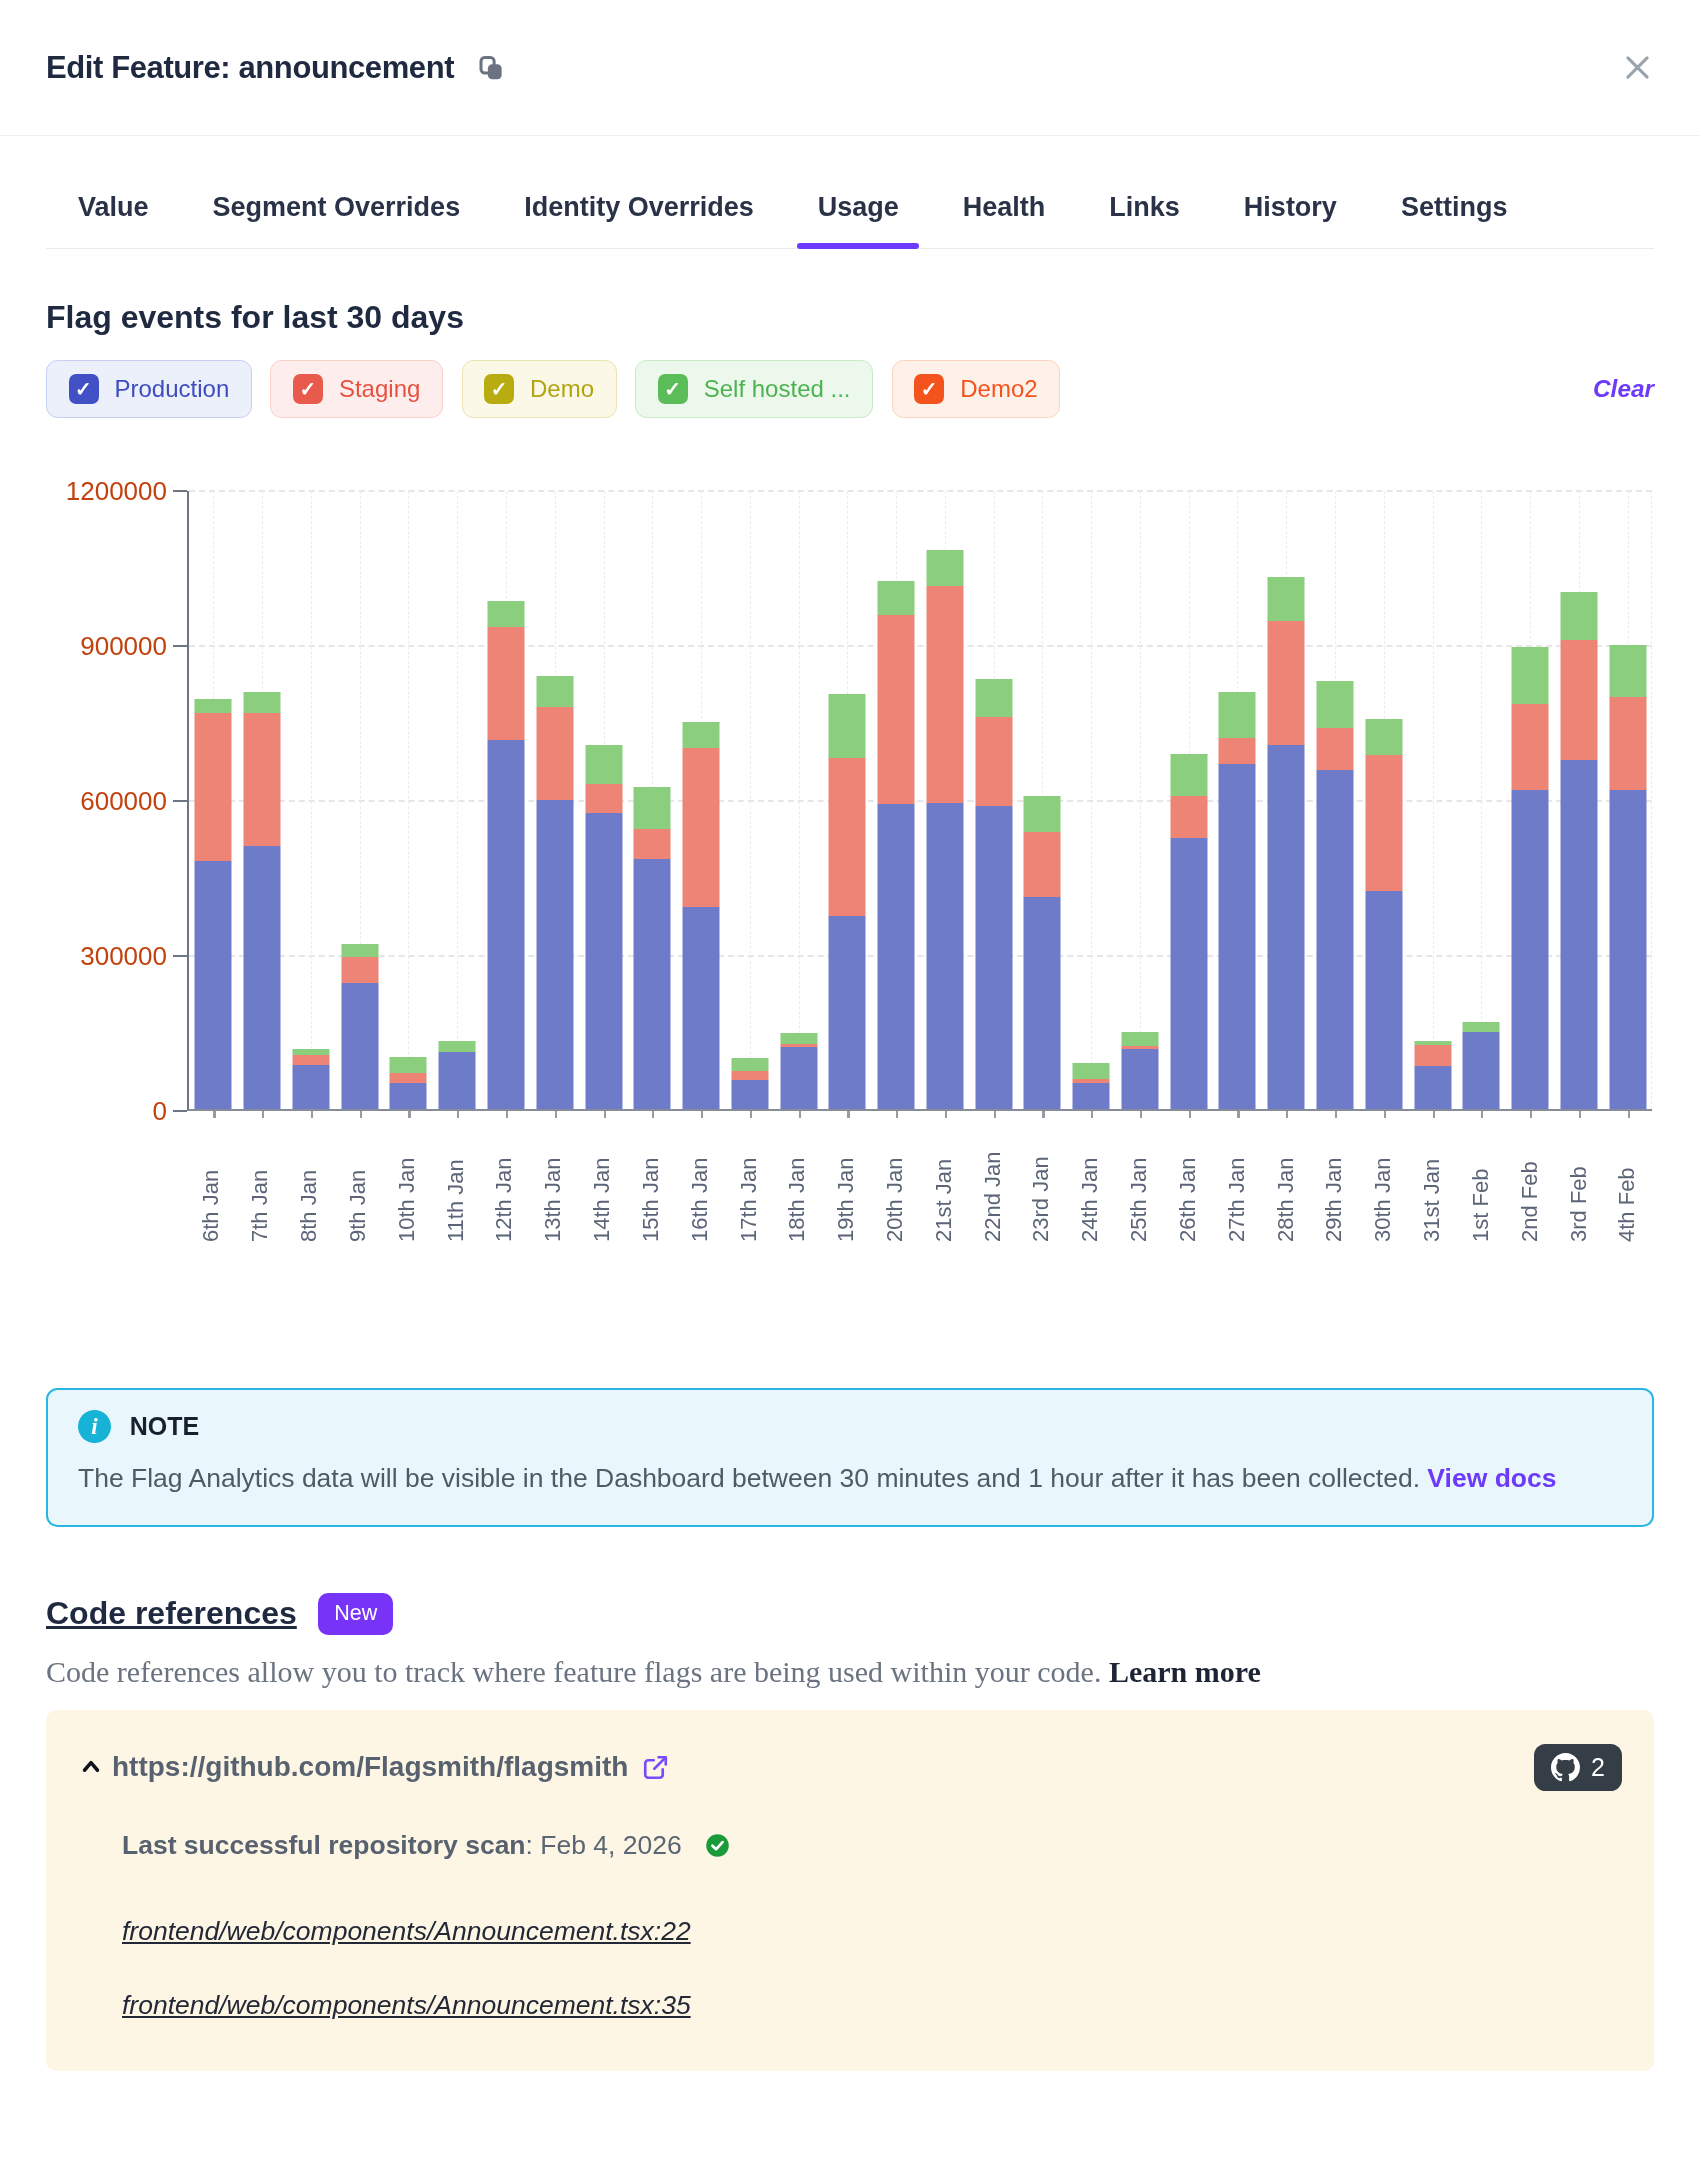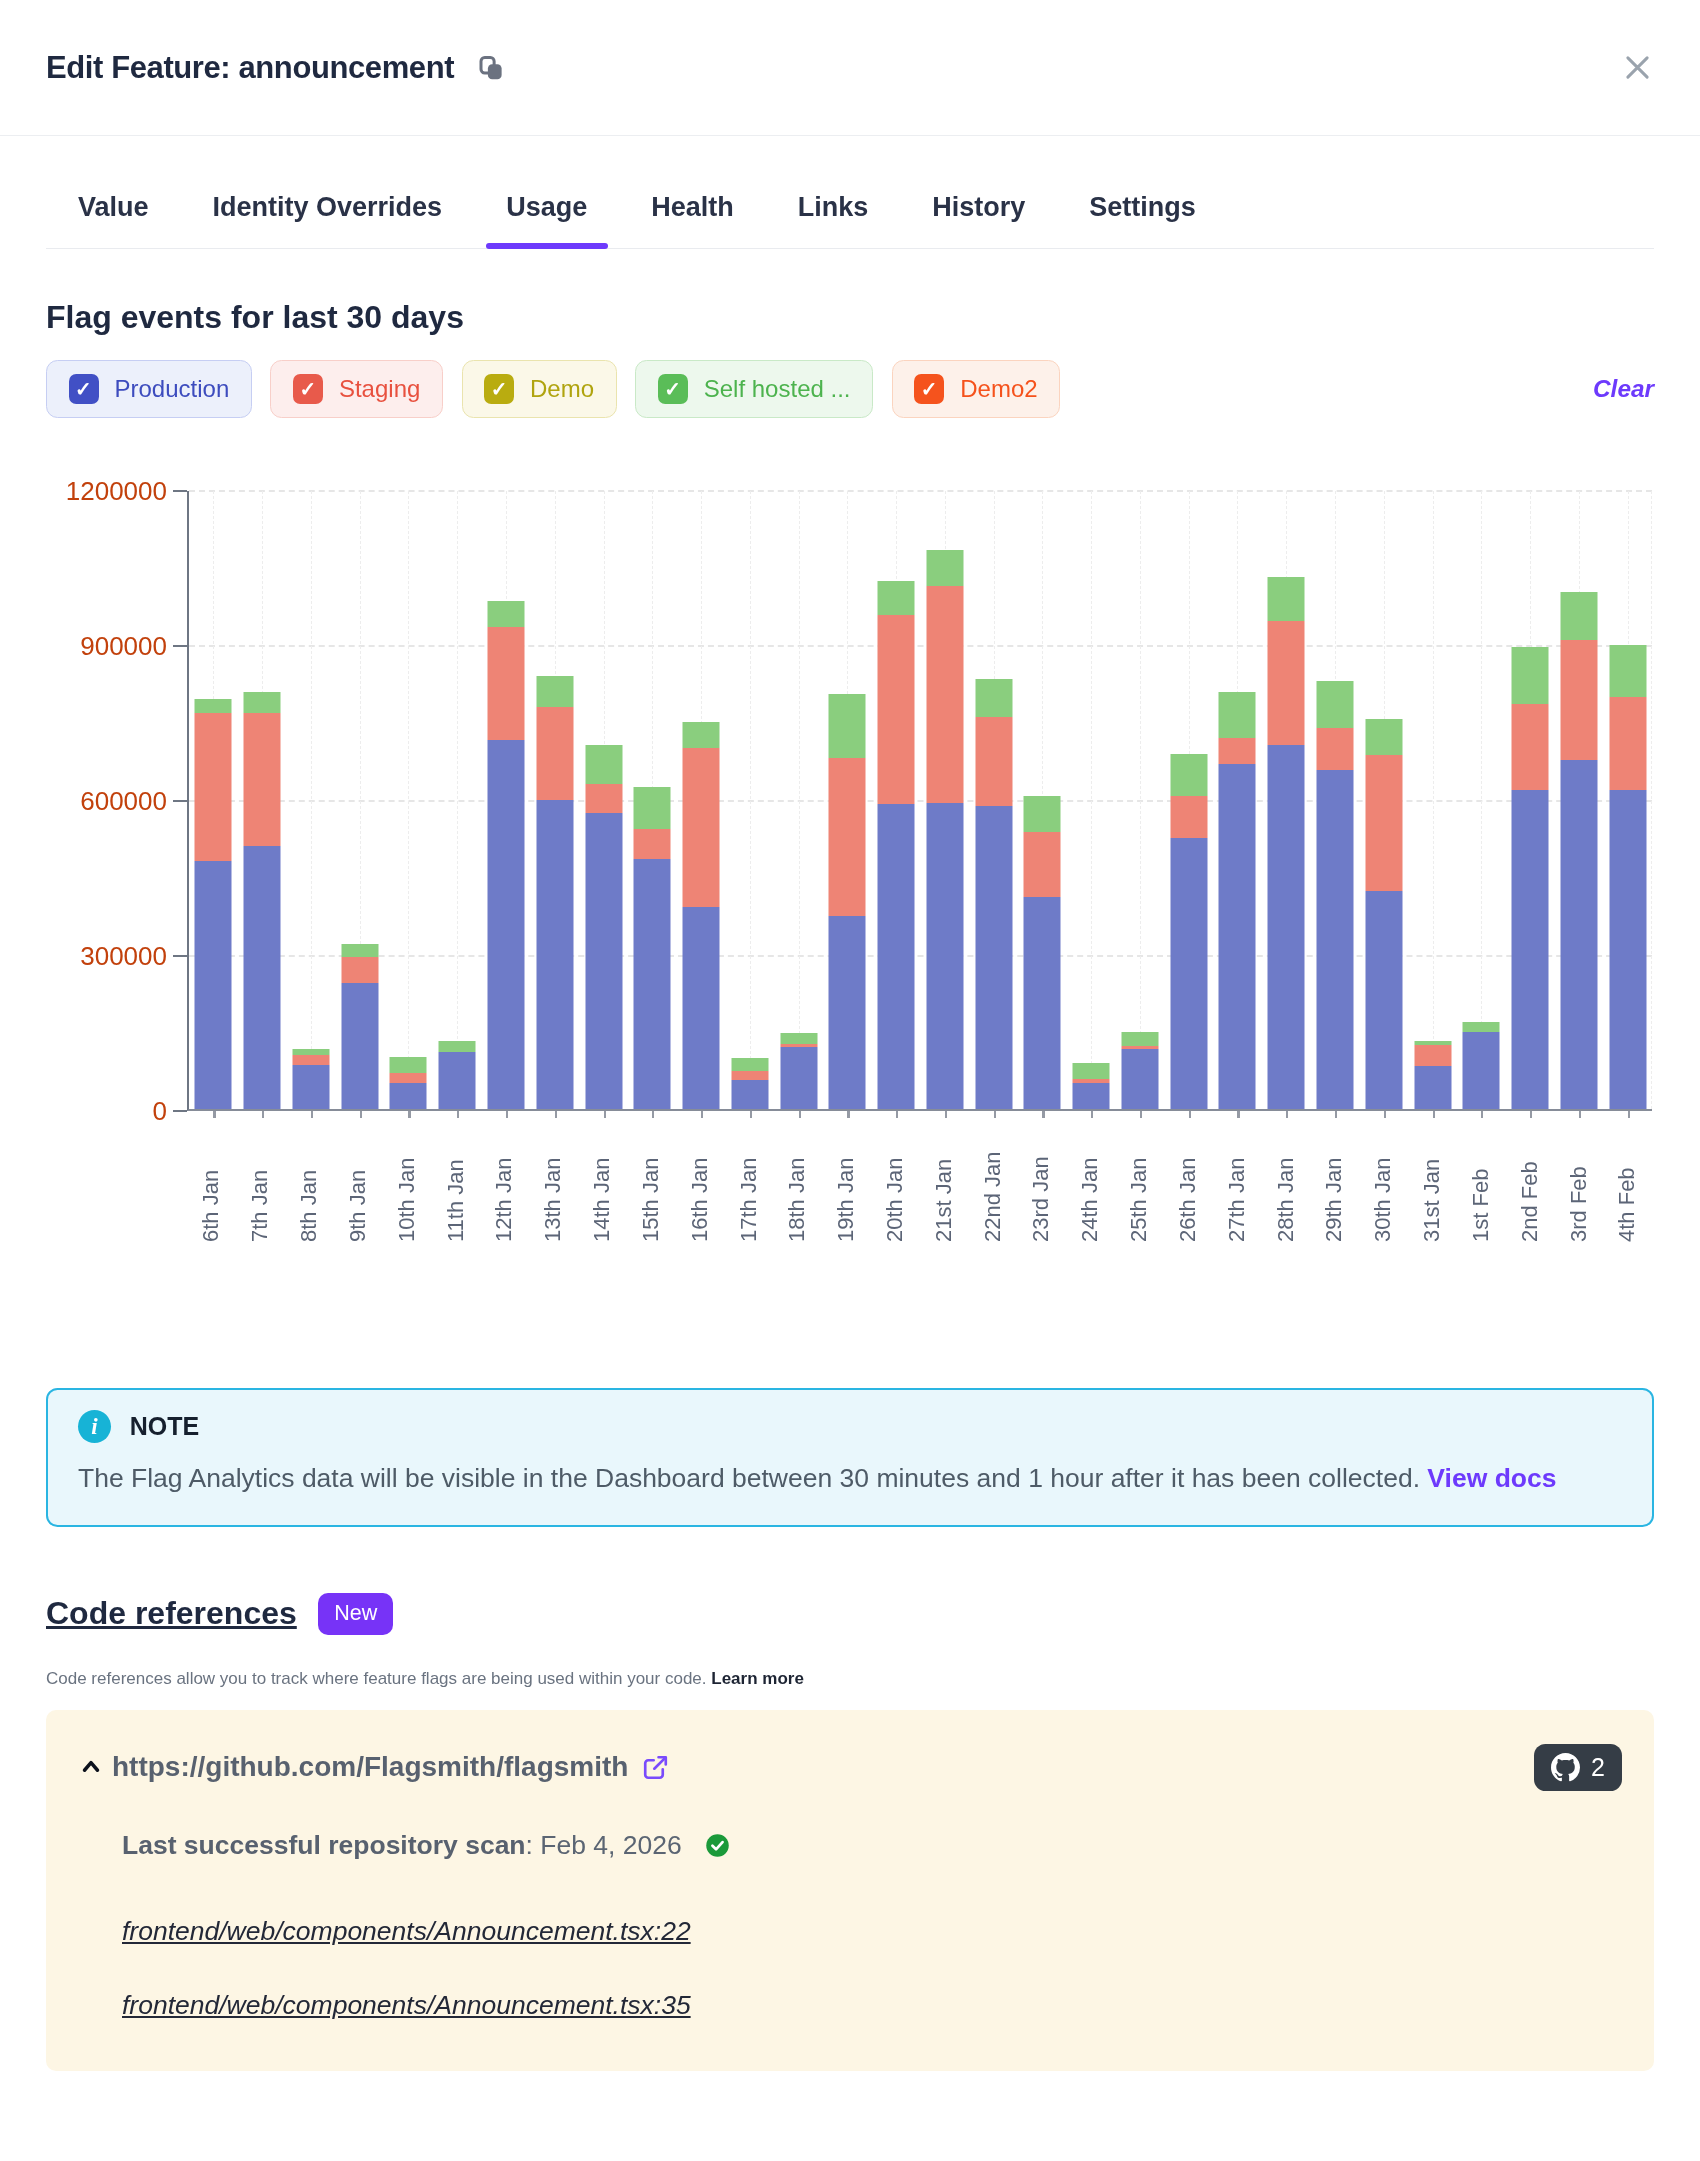--- a/index.html
+++ b/index.html
@@ -48,21 +48,21 @@
   .note-head { display:flex; align-items:center; gap:18.7px; }
   .note-title { font-size:25px; font-weight:700; color:#16202e; }
   .info-icon { width:33px; height:33px; border-radius:50%; background:#17b3d6; color:#fff; display:flex; align-items:center;
                justify-content:center; font-family:"Liberation Serif", serif; font-style:italic; font-weight:700; font-size:23px; }
   .note-body { margin-top:14.3px; font-size:26.5px; line-height:1.62; color:#4e5b67; }
   .note-body a, .purple-link { color:#6d3afc; text-decoration:none; cursor:pointer;font-weight:bold; }
   
   .cr-head { margin:66px 46px 0; display:flex; align-items:center; gap:21.5px; }
   .cr-title { font-size:32px; font-weight:700; color:#1f2940;text-decoration:underline; }
   .new-badge { background:#7733f7; color:#fff; font-size:21.5px; padding:8.6px 16px; border-radius:10px; }
-  .cr-desc { margin:34px 46px 0; font-size:17px; color:#6a7380; }
+  .cr-desc { margin:20px 46px 0; font-size:30px; color:#6a7380;font-family:Liberation Serif, serif; }
   .learn-more { color:#1d2433; font-weight:700; cursor:pointer; }
   .repo-panel { margin:21.5px 46px 0; background:#fdf6e4; border-radius:10px; padding:34px 32px 50px; }
   .repo-row { display:flex; align-items:center; gap:8px; }
   .chev-btn { background:none; border:none; cursor:pointer; display:flex; }
   .repo-url { font-size:28px; font-weight:700; color:#58616f; text-decoration:none; cursor:pointer; }
   .ext-btn { background:none; border:none; cursor:pointer; display:flex; margin-left:4.3px; }
   .gh-badge { margin-left:auto; background:#353d46; color:#fff; border-radius:11.5px; padding:8.6px 17px;
               display:flex; align-items:center; gap:11.5px; cursor:pointer; }
   .gh-badge .cnt { font-size:25px; }
   .scan-row { margin:39px 0 0 44px; font-size:26.5px; color:#5b6573; display:flex; align-items:center; gap:22px; }
@@ -84,20 +84,21 @@
   </button>
   <button class="close-btn">
     <svg width="33" height="33" viewBox="0 0 24 24">
       <path d="M5 5 L19 19 M19 5 L5 19" stroke="#9aa3ad" stroke-width="2.2" stroke-linecap="round"></path>
     </svg>
   </button>
 </div>
 
 <div class="tabs">
     <div class="tab">Value</div>
+    <div class="tab">Segment Overrides</div>
     <div class="tab">Identity Overrides</div>
     <div class="tab active">Usage</div>
     <div class="tab">Health</div>
     <div class="tab">Links</div>
     <div class="tab">History</div>
     <div class="tab">Settings</div>
   </div>
 
 <div class="section-title">Flag events for last 30 days</div>
 

